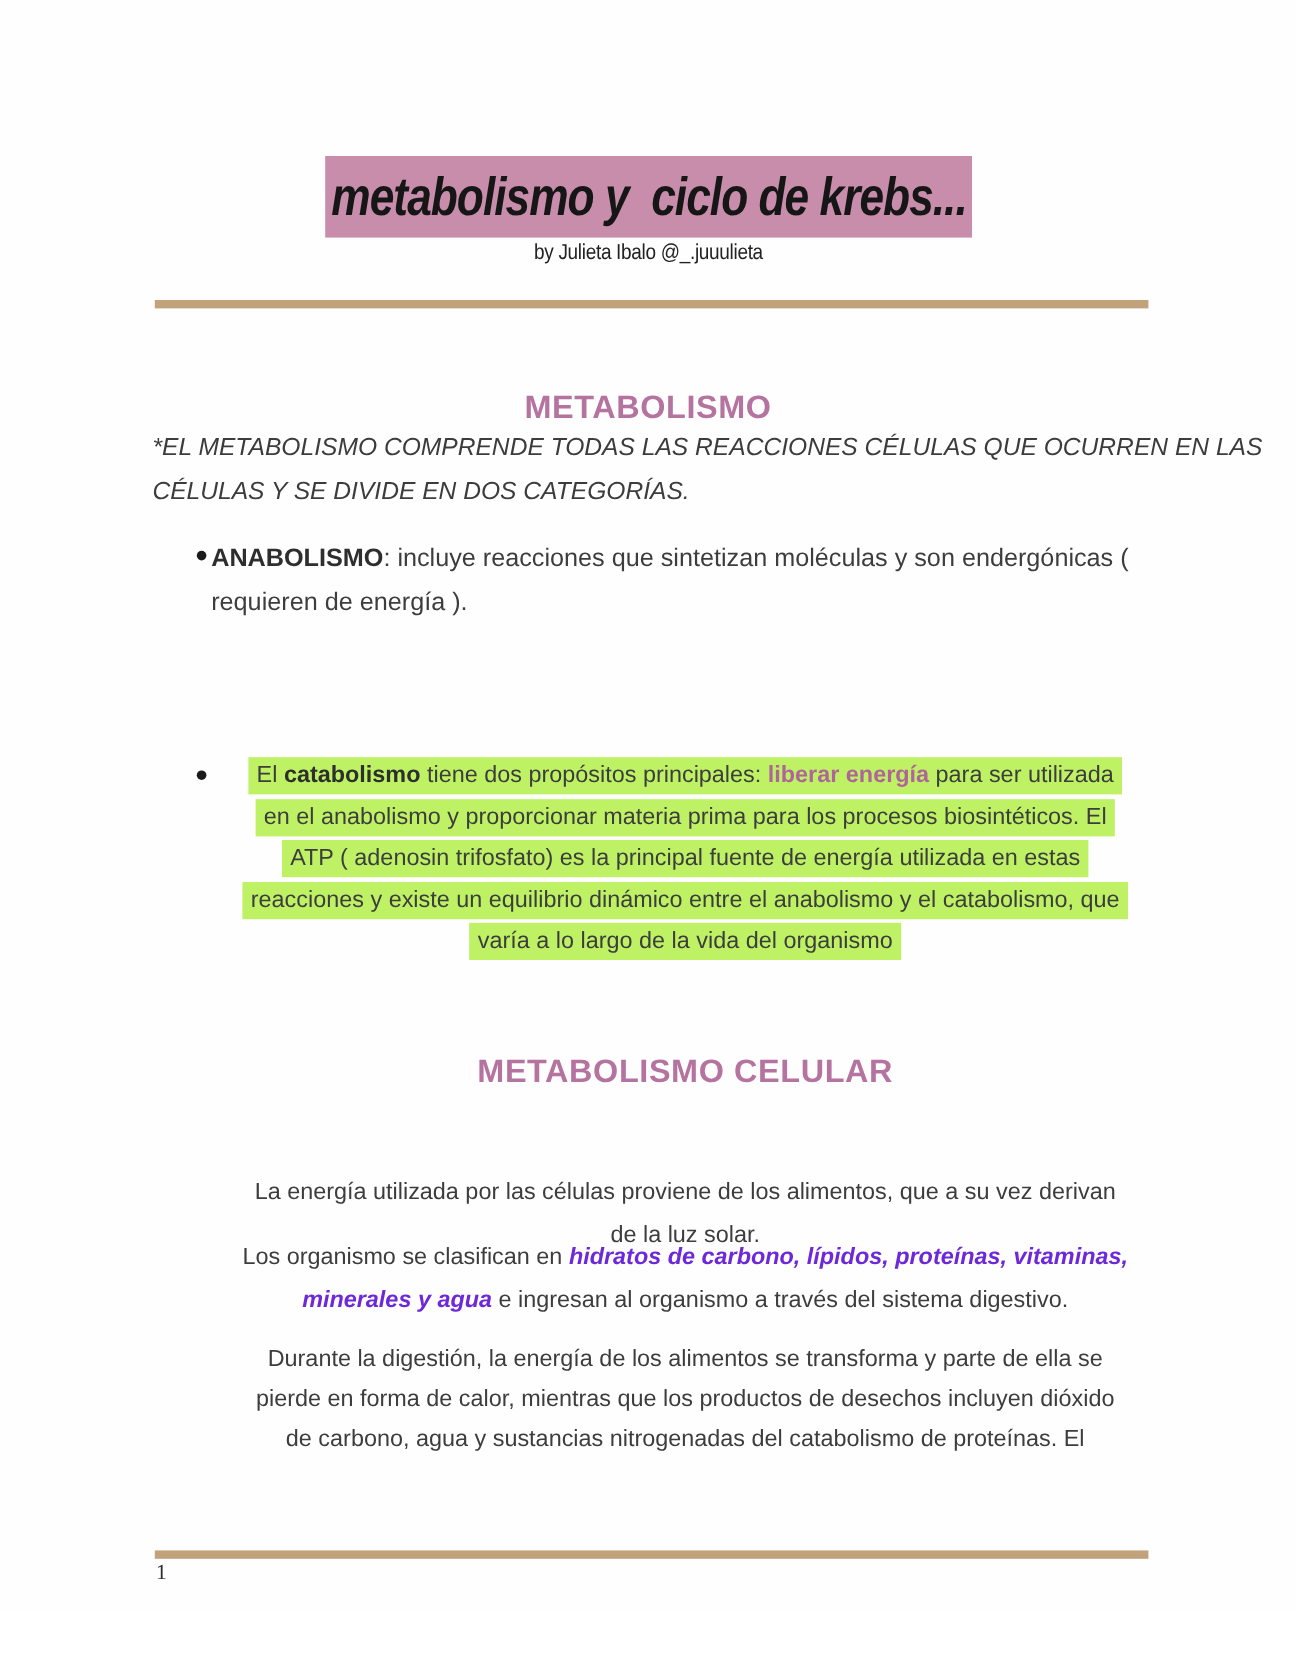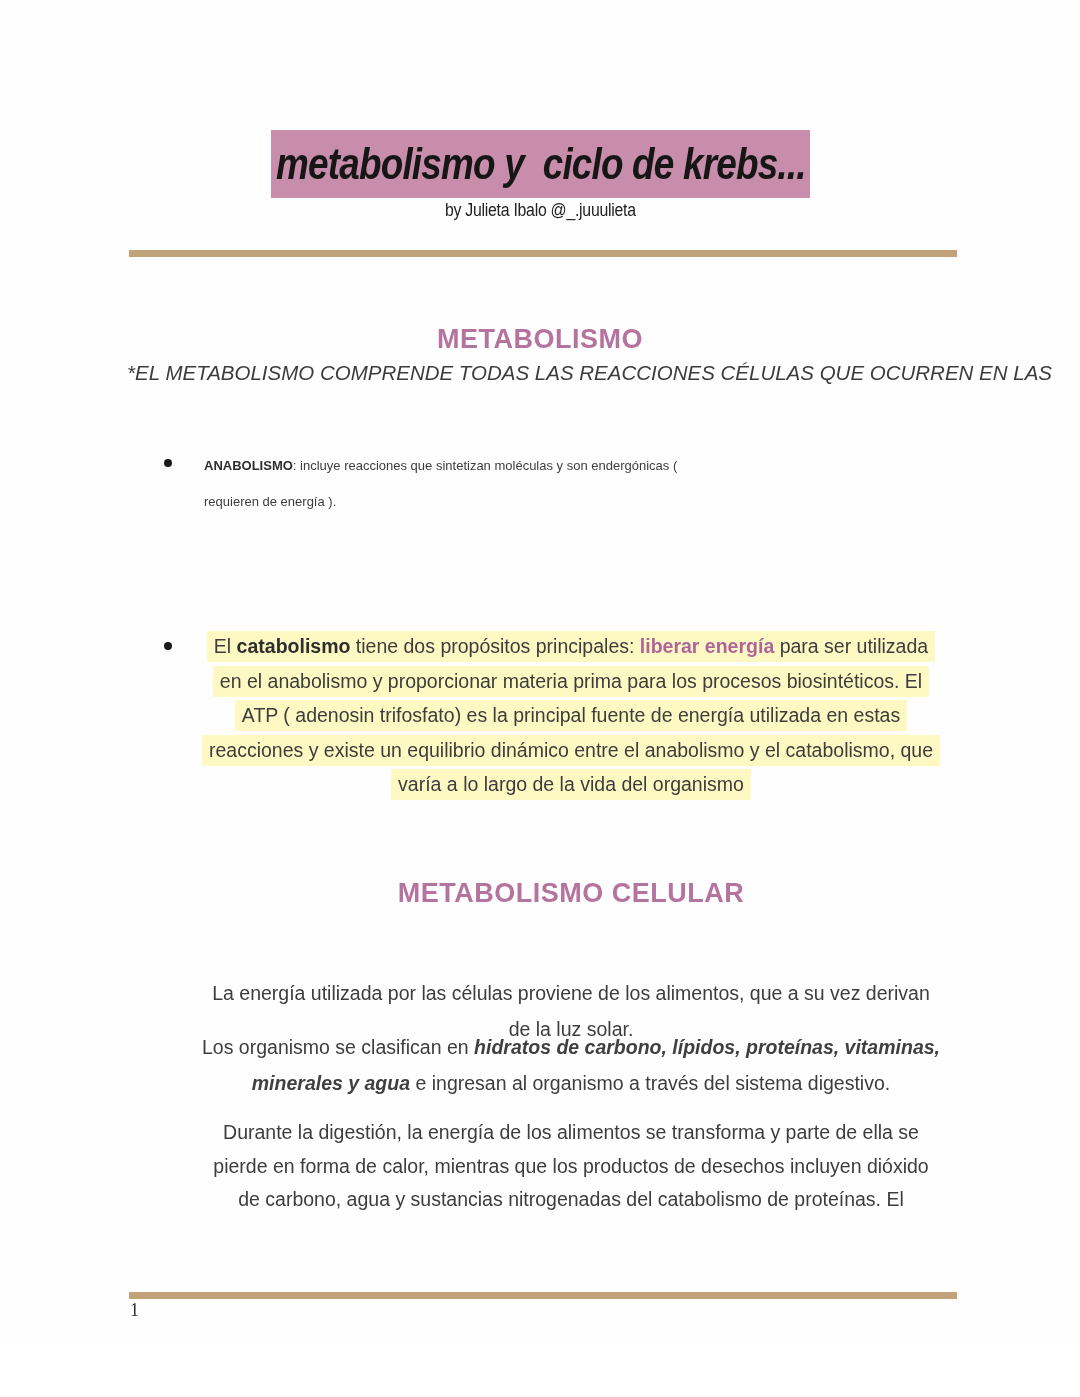--- a/index.html
+++ b/index.html
@@ -52,41 +52,41 @@
 
   
   .dot{
     position:absolute;width:8px;height:8px;border-radius:50%;
     background:#1a1a1a;left:164px;
   }
   .dot-1{top:459px;}
   .dot-2{top:642px;}
 
   .bullet1{
-    position:absolute;left:204px;top:448px;width:770px;
-    font-size:13px;line-height:36px;
+    position:absolute;left:176px;top:448px;width:770px;
+    font-size:21px;line-height:36px;
   }
   .cata{
     position:absolute;left:127px;top:535px;width:840px;
     font-size:19.5px;line-height:41px;
   }
   .cata .indent{padding-left:47px;}
 
   .b{font-weight:700;color:#2e2e2e;}
   .accent{font-weight:700;color:#b0659a;}
-  .bi{font-weight:700;font-style:italic;color:#404040;}
+  .bi{font-weight:700;font-style:italic;color:#6d28d9;}
 
   
   .hl-block{
     position:absolute;left:190px;top:629px;width:762px;
     text-align:center;font-size:19.5px;
   }
   .hl-line{height:34.6px;line-height:34.6px;white-space:nowrap;}
   .mark{
-    background:#fef9c3;
+    background:#bef264;
     padding:4px 7px 5px 7px;
   }
 
   
   .cpar{
     position:absolute;left:190px;top:0;width:762px;text-align:center;
     font-size:19.5px;color:#3d3d3d;
   }
   .p1{top:975px;line-height:36px;}
   .p2{top:1029px;line-height:36px;}
@@ -108,20 +108,21 @@
   <div class="byline">
     <span>by Julieta Ibalo @_.juuulieta</span>
   </div>
 
   <div class="rule rule-top"></div>
 
   <div class="h-pink h1">METABOLISMO</div>
 
   <div class="intro">
     <div class="line">*EL METABOLISMO COMPRENDE TODAS LAS REACCIONES CÉLULAS QUE OCURREN EN LAS</div>
+    <div class="line">CÉLULAS Y SE DIVIDE EN DOS CATEGORÍAS.</div>
   </div>
 
   <span class="dot dot-1"></span>
   <div class="bullet1">
     <div class="line"><span class="b">ANABOLISMO</span><span>: incluye reacciones que sintetizan moléculas y son endergónicas (</span></div>
     <div class="line">requieren de energía ).</div>
   </div>
 
 
   <span class="dot dot-2"></span>

